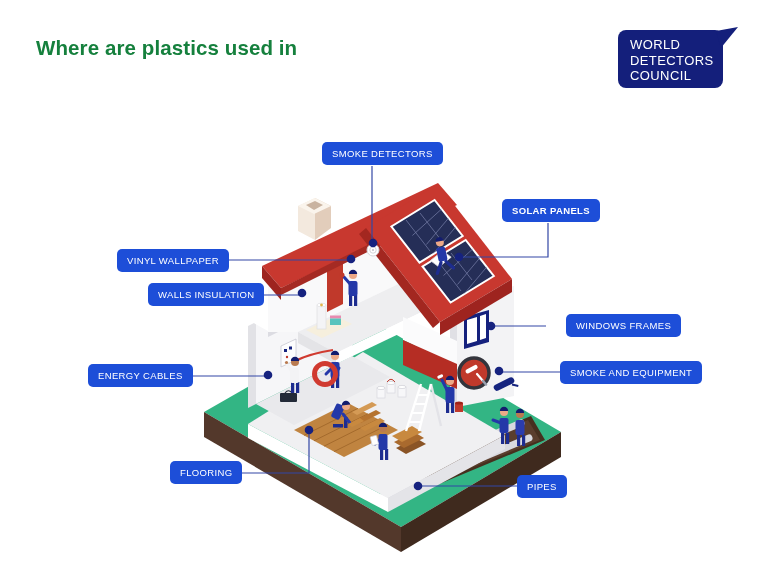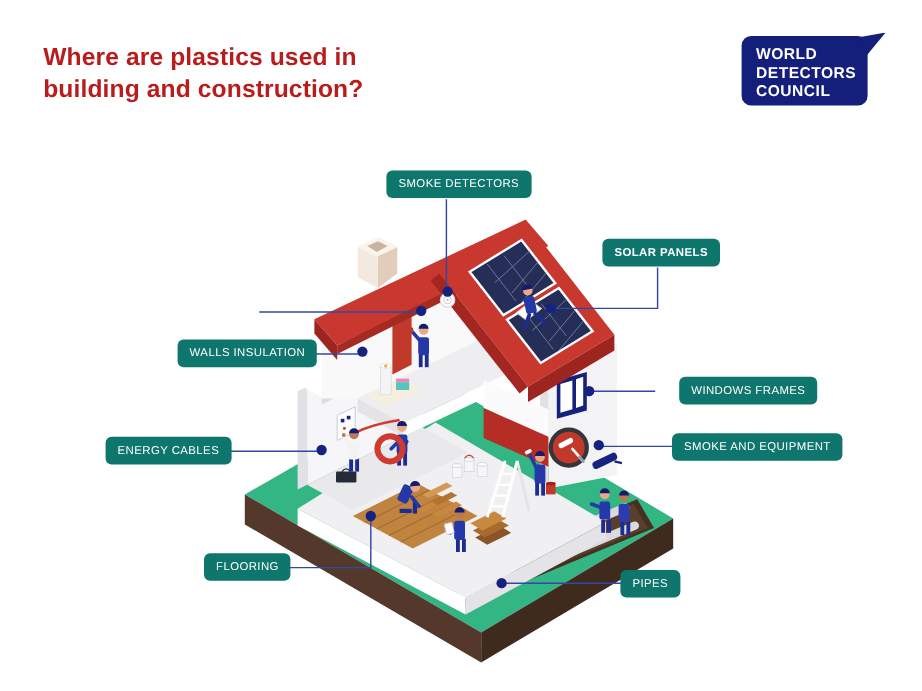--- a/index.html
+++ b/index.html
@@ -1,45 +1,44 @@
 <!DOCTYPE html>
 <html><head>
 <meta charset="utf-8">
 <style>
   html,body{margin:0;padding:0;background:#fff;}
   .stage{position:relative;width:768px;height:576px;background:#ffffff;overflow:hidden;
          font-family:"Liberation Sans",sans-serif;}
-  .title{position:absolute;left:36px;top:34px;color:#b91c1c;font-size:20.5px;font-weight:bold;
+  .title{position:absolute;left:36px;top:34px;color:#15803d;font-size:20.5px;font-weight:bold;
          line-height:27px;letter-spacing:.1px;}
   .logo{position:absolute;left:618px;top:30px;width:105px;height:58px;background:#141f7b;
-        border-radius:8px;color:#fff;font-weight:bold;font-size:13px;line-height:15.5px;
+        border-radius:8px;color:#fff;font-weight:normal;font-size:13px;line-height:15.5px;
         letter-spacing:.4px;padding:7px 0 0 12px;box-sizing:border-box;}
   .logo-tail{position:absolute;right:-15px;top:-3px;width:22px;height:22px;background:#141f7b;
         clip-path:polygon(0 18%,100% 0,22% 95%);}
   .art{position:absolute;left:0;top:0;}
-  .label{position:absolute;background:#0f766e;color:#ffffff;font-size:9.5px;letter-spacing:.35px;
+  .label{position:absolute;background:#1d4ed8;color:#ffffff;font-size:9.5px;letter-spacing:.35px;
          padding:7px 10px 6px;border-radius:5px;white-space:nowrap;line-height:10px;}
   .lbl-smoke{left:322px;top:142px;}
   .lbl-solar{left:502px;top:199px;font-weight:bold;}
   .lbl-vinyl{left:117px;top:249px;}
   .lbl-walls{left:116px;top:283px;margin-left:32px;}
   .lbl-windows{left:546px;top:314px;margin-left:20px;}
   .lbl-tools{left:560px;top:361px;}
   .lbl-energy{left:88px;top:364px;}
   .lbl-flooring{left:170px;top:461px;text-align:center;}
   .lbl-pipes{left:517px;top:475px;}
 </style>
 </head>
 <body>
 
 <div class="stage">
 
   <div class="title">
     <div>Where are plastics used in</div>
-    <div>building and construction?</div>
   </div>
 
   <div class="logo">
     <div class="logo-tail"></div>
     <div>WORLD</div>
     <div>DETECTORS</div>
     <div>COUNCIL</div>
   </div>
 
   <svg class="art" width="768" height="576" viewBox="0 0 768 576">
@@ -324,20 +323,21 @@
       <circle cx="491" cy="326" r="4.3"></circle>
       <circle cx="499" cy="371" r="4.3"></circle>
       <circle cx="268" cy="375" r="4.3"></circle>
       <circle cx="309" cy="430" r="4.3"></circle>
       <circle cx="418" cy="486" r="4.3"></circle>
     </g>
   </svg>
 
   <div class="label lbl-smoke">SMOKE DETECTORS</div>
   <div class="label lbl-solar">SOLAR PANELS</div>
+  <div class="label lbl-vinyl">VINYL WALLPAPER</div>
   <div class="label lbl-walls">WALLS INSULATION</div>
   <div class="label lbl-windows">WINDOWS FRAMES</div>
   <div class="label lbl-tools">SMOKE AND EQUIPMENT</div>
   <div class="label lbl-energy">ENERGY CABLES</div>
   <div class="label lbl-flooring">FLOORING</div>
   <div class="label lbl-pipes">PIPES</div>
 
 </div>
 
 </body></html>

